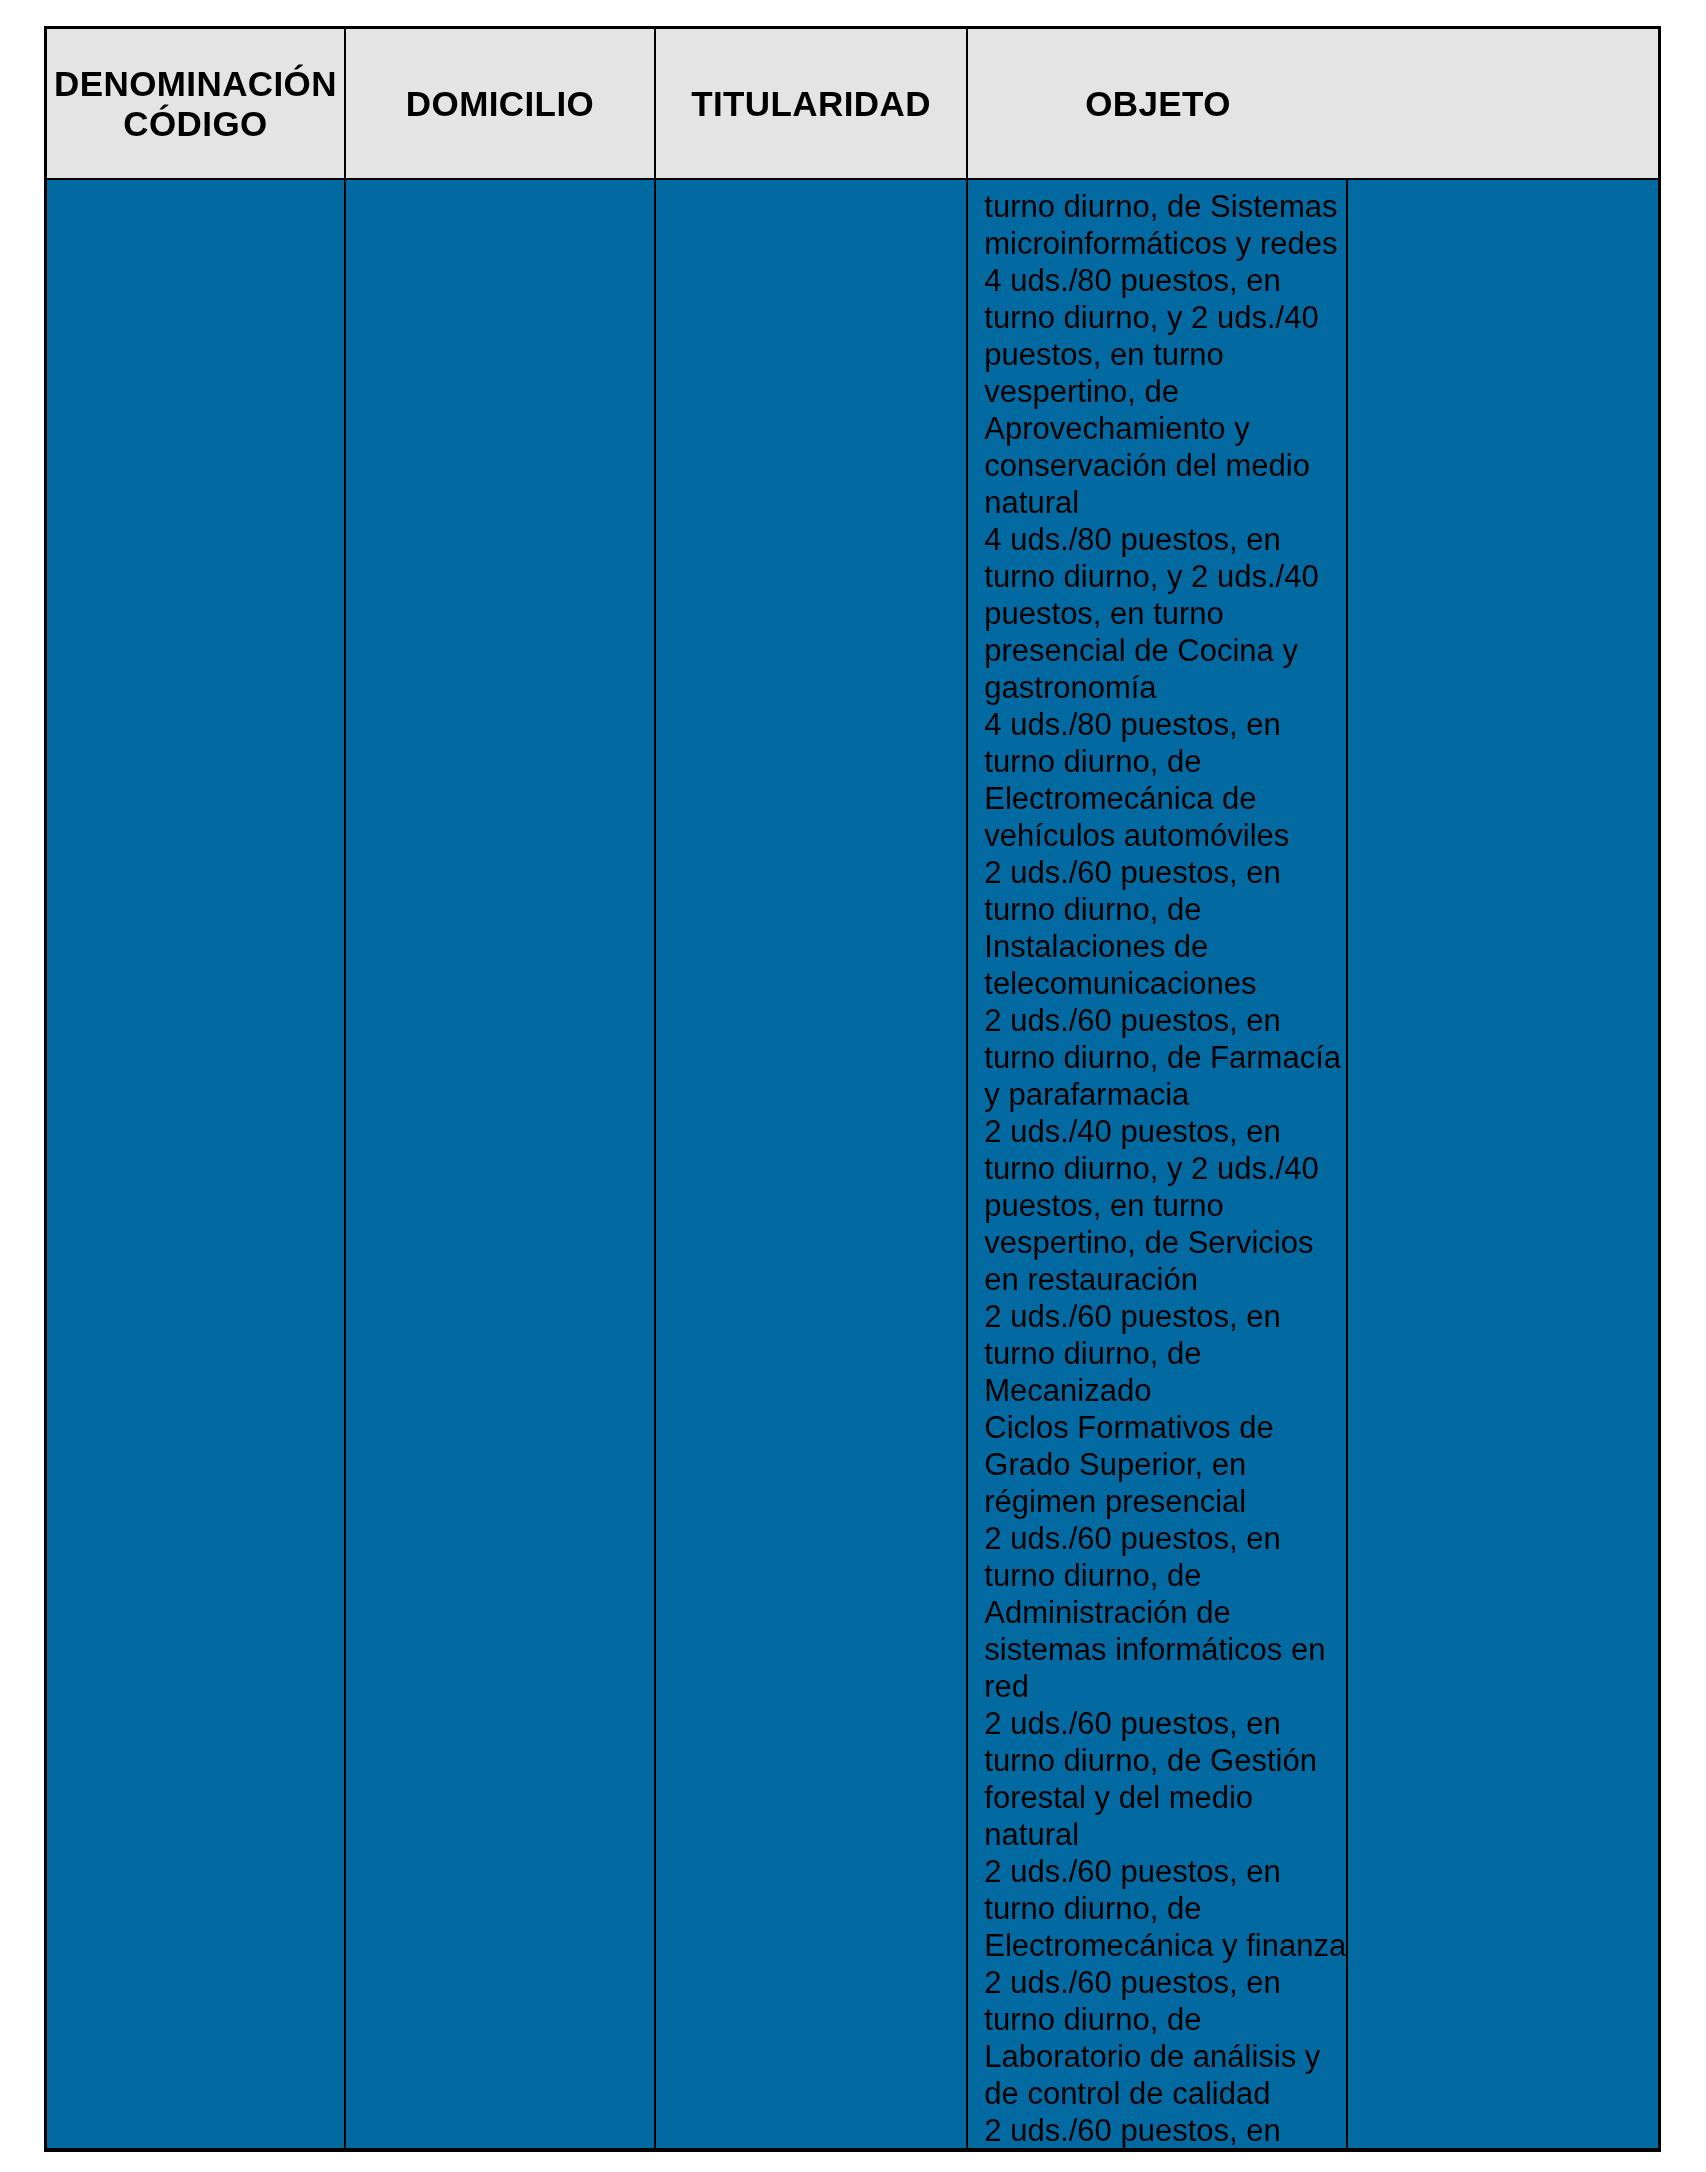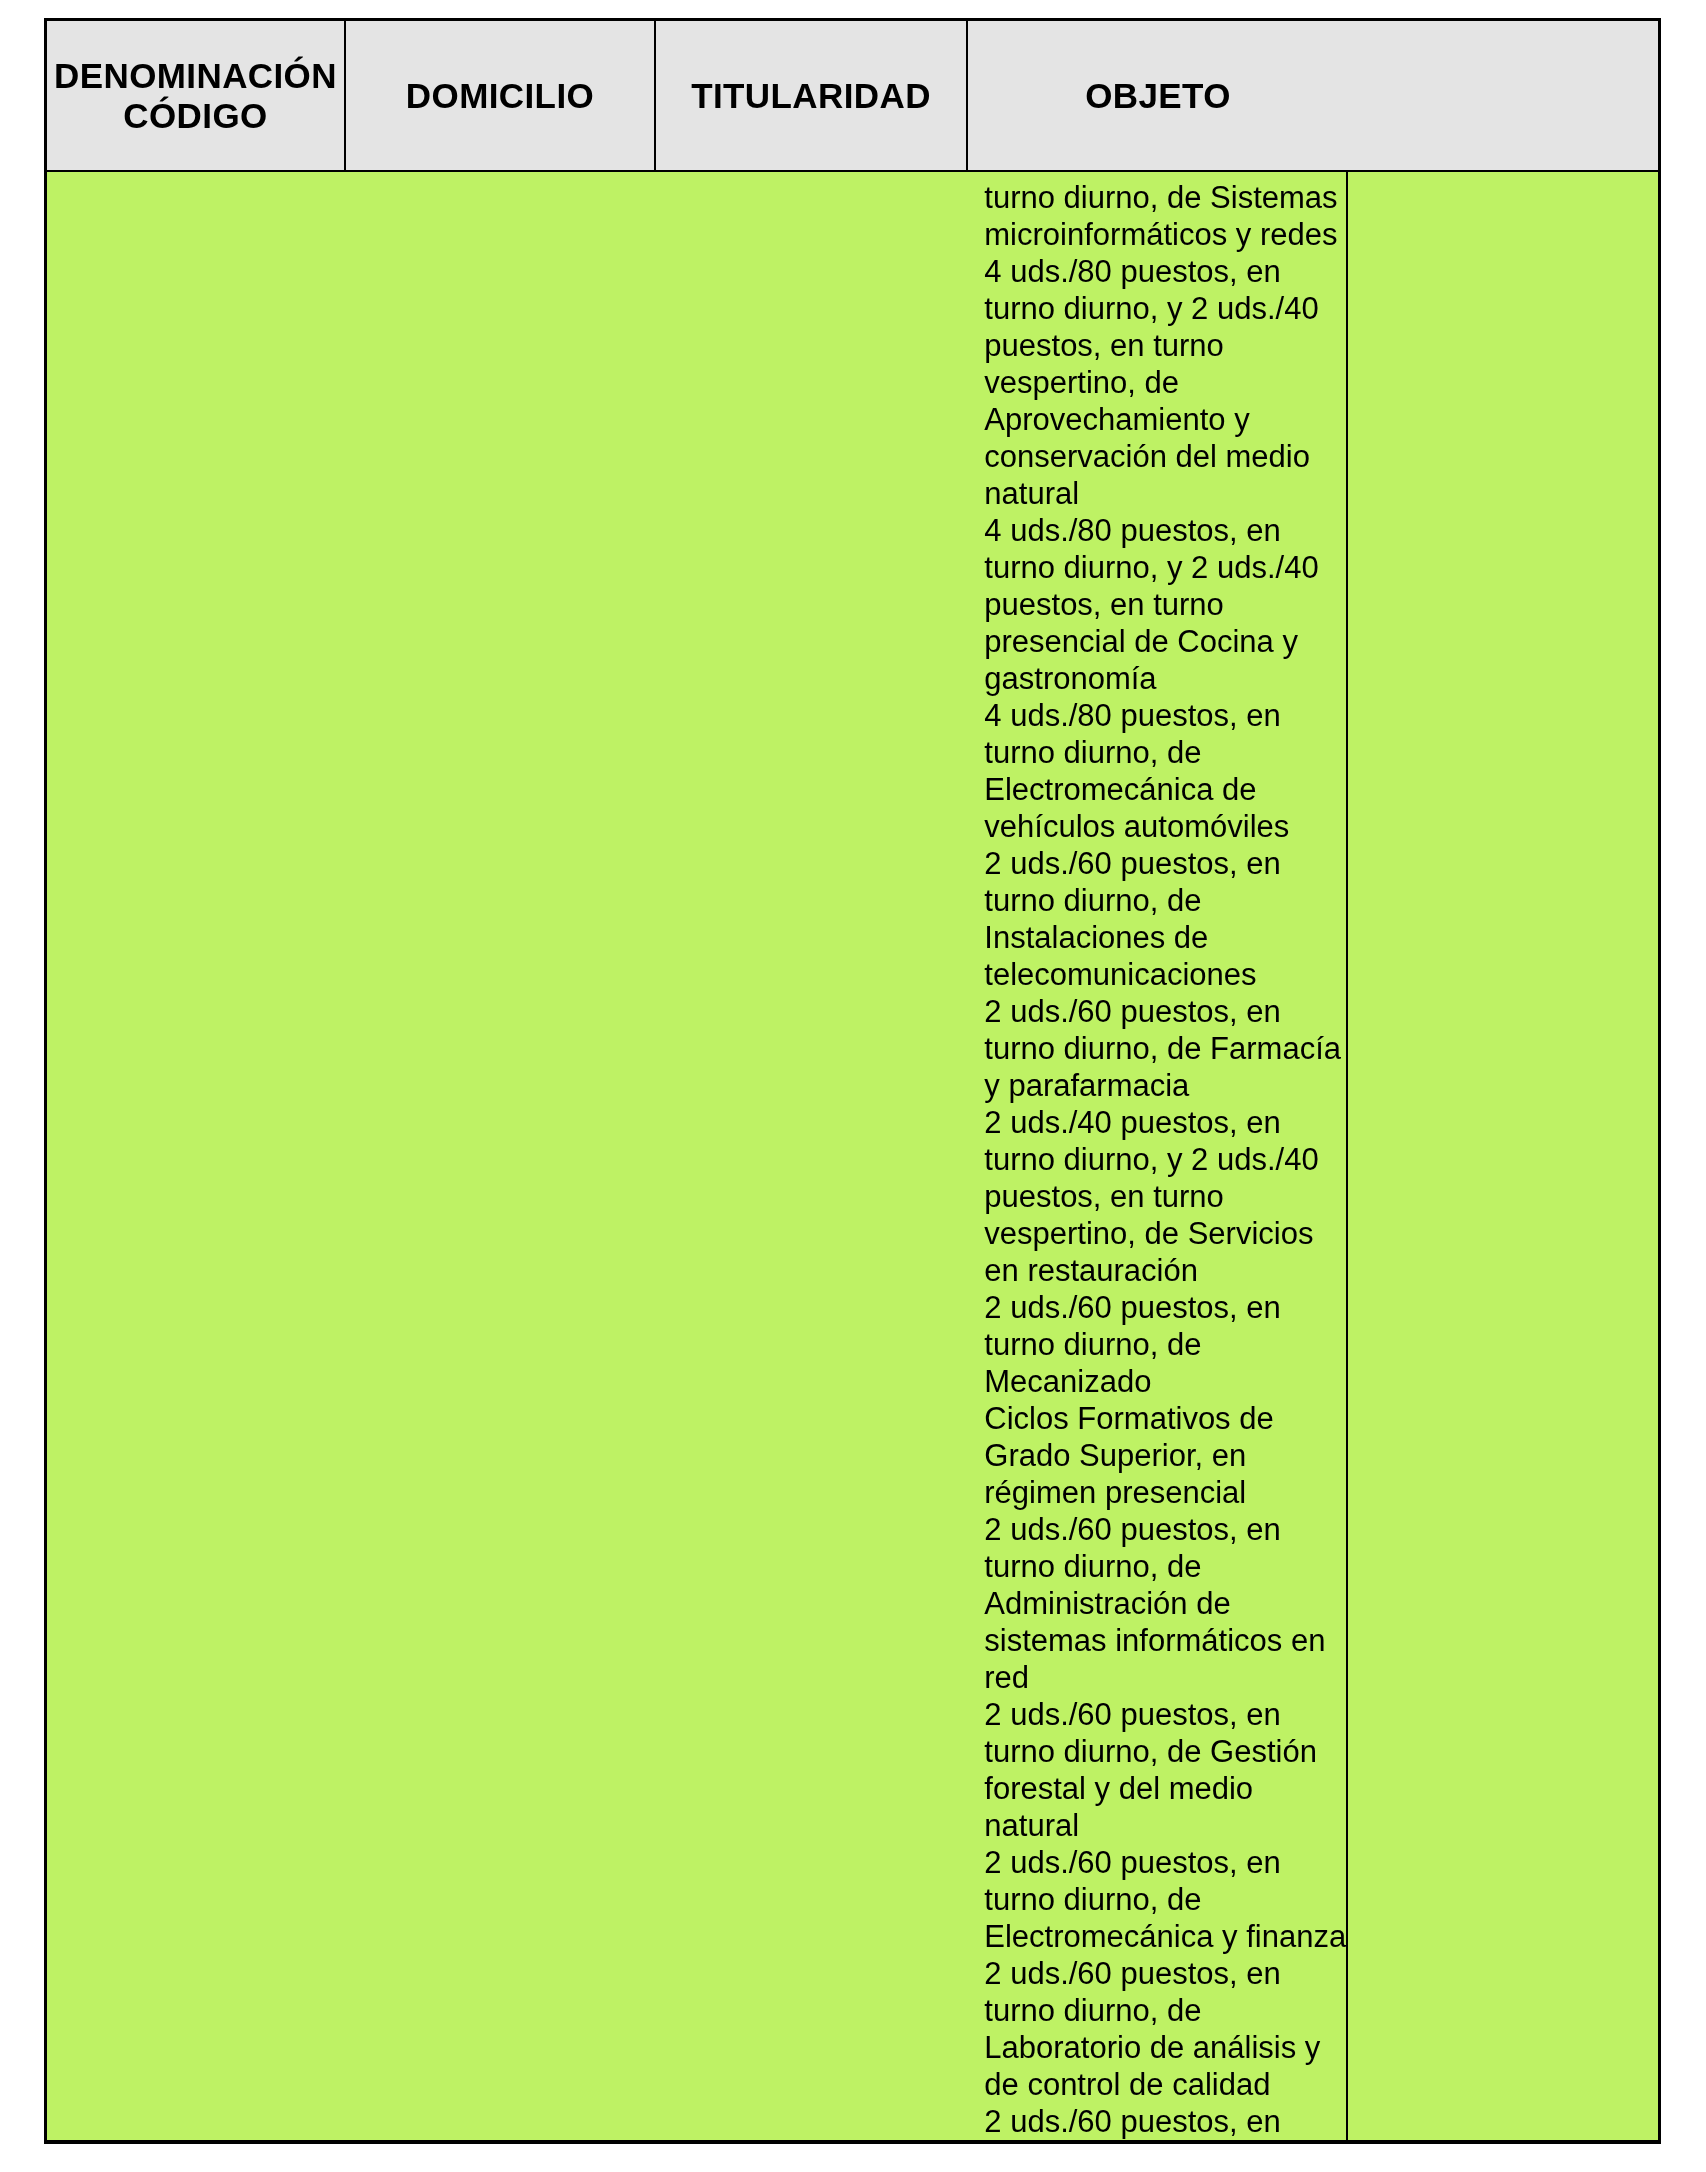--- a/index.html
+++ b/index.html
@@ -11,39 +11,39 @@
     height: 2172px;
     background: #ffffff;
     position: relative;
     font-family: "Liberation Sans", sans-serif;
     color: #000000;
     overflow: hidden;
   }
   .tbl {
     position: absolute;
     left: 44px;
-    top: 18px;
+    top: 26px;
     width: 1617px;
     height: 2126px;
     box-sizing: border-box;
     border: 3.1px solid #000000;
     border-bottom-width: 4.7px;
     display: flex;
     flex-direction: column;
-    background: #bef264;
+    background: #0369a1;
   }
   .row { display: flex; width: 100%; }
   .row.head {
     flex: 0 0 151px;
     height: 151px;
     box-sizing: border-box;
     border-bottom: 2.3px solid #000000;
     background: #e4e4e4;
   }
-  .row.bodyrow { flex: 1 1 auto; min-height: 0; align-items: center; }
+  .row.bodyrow { flex: 1 1 auto; min-height: 0; }
   .cell {
     box-sizing: border-box;
     border-right: 2.3px solid #000000;
     overflow: hidden;
   }
   .cell:last-child { border-right: none; }
   .c1 { width: 299px; }
   .c2 { width: 310px; }
   .c3 { width: 312px; }
   .c4 { width: 380px; }

